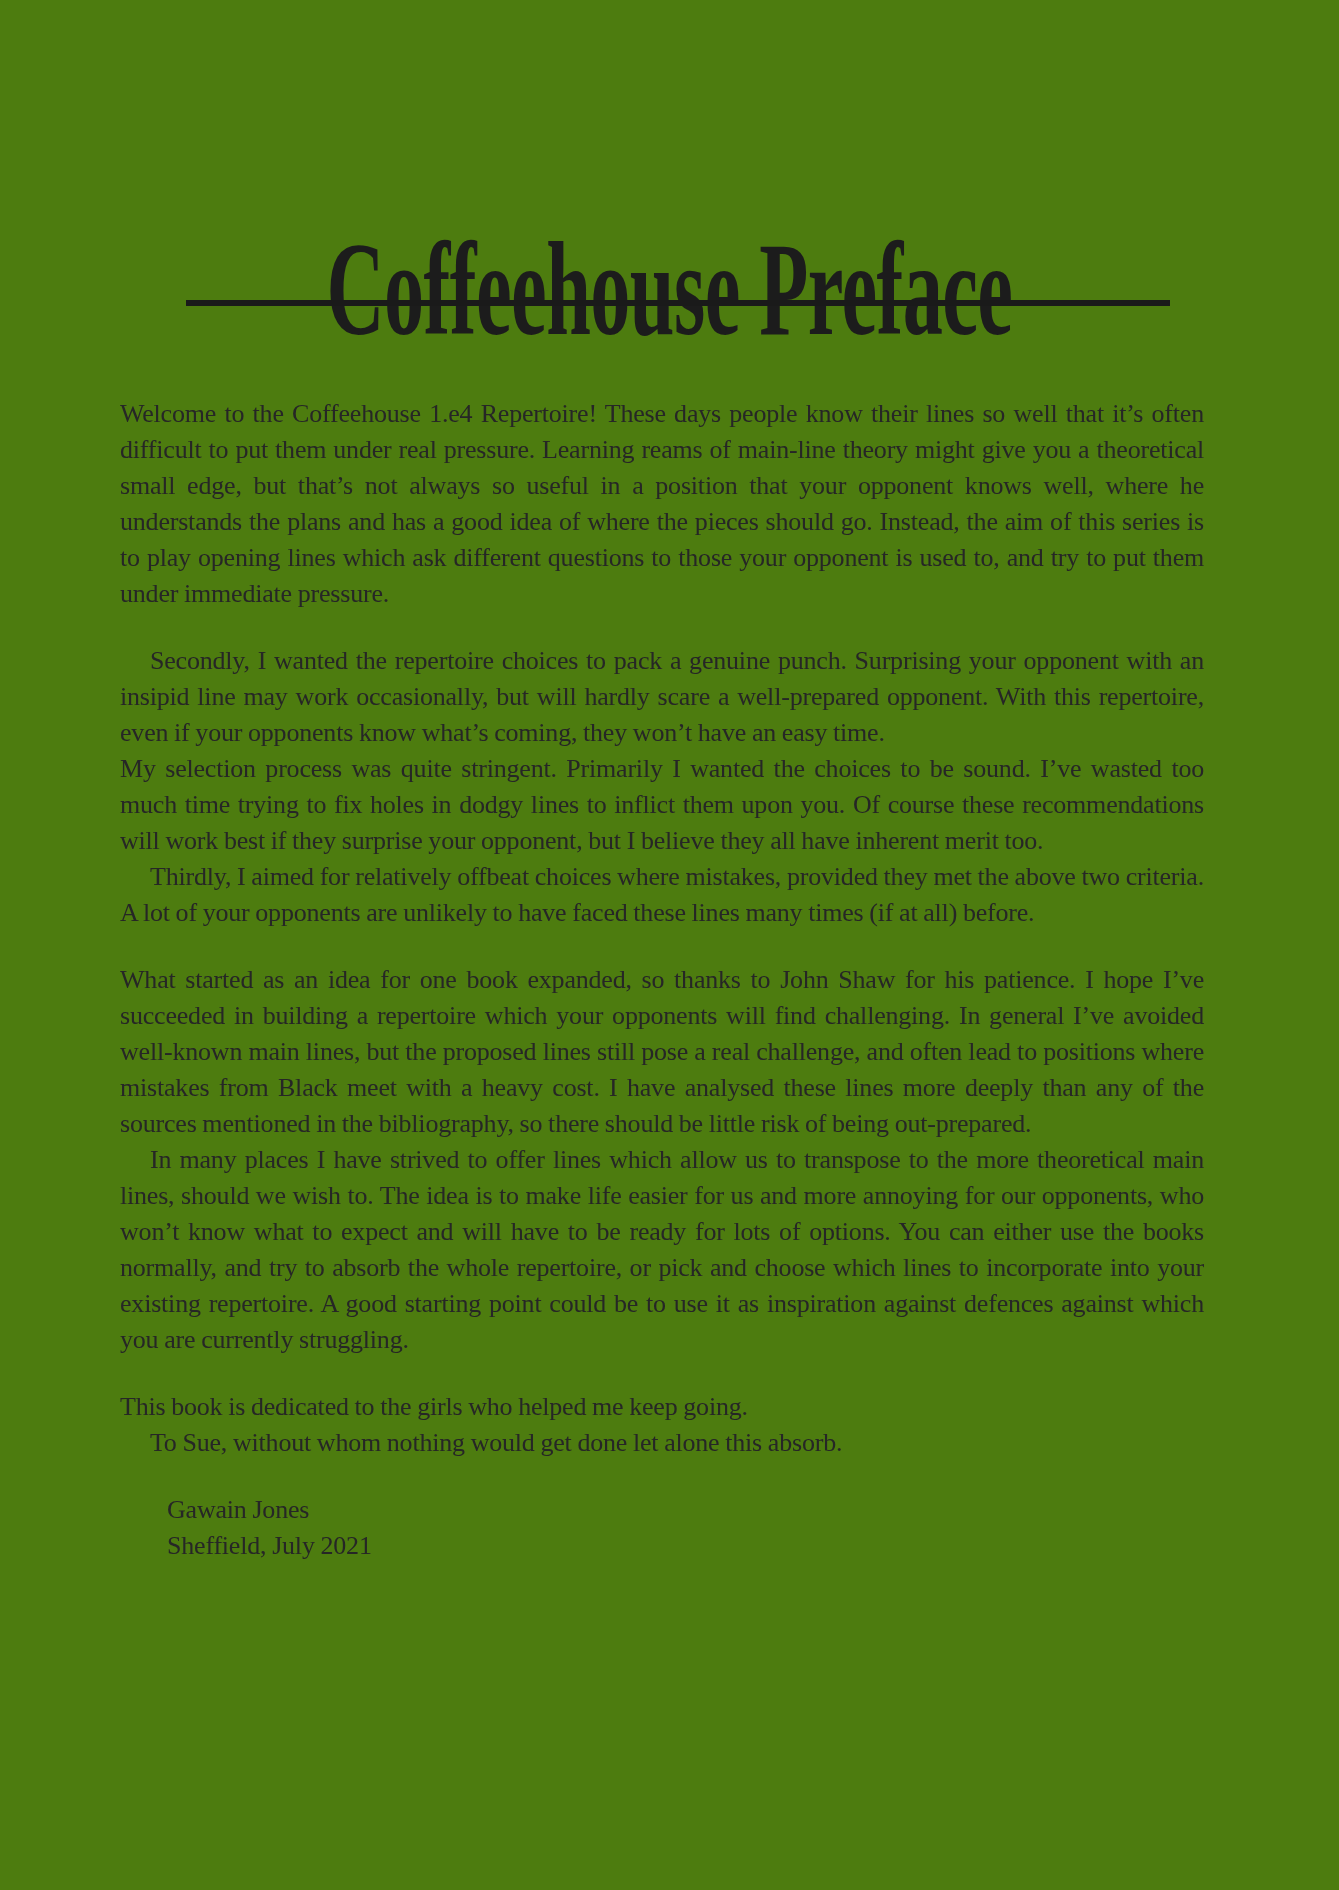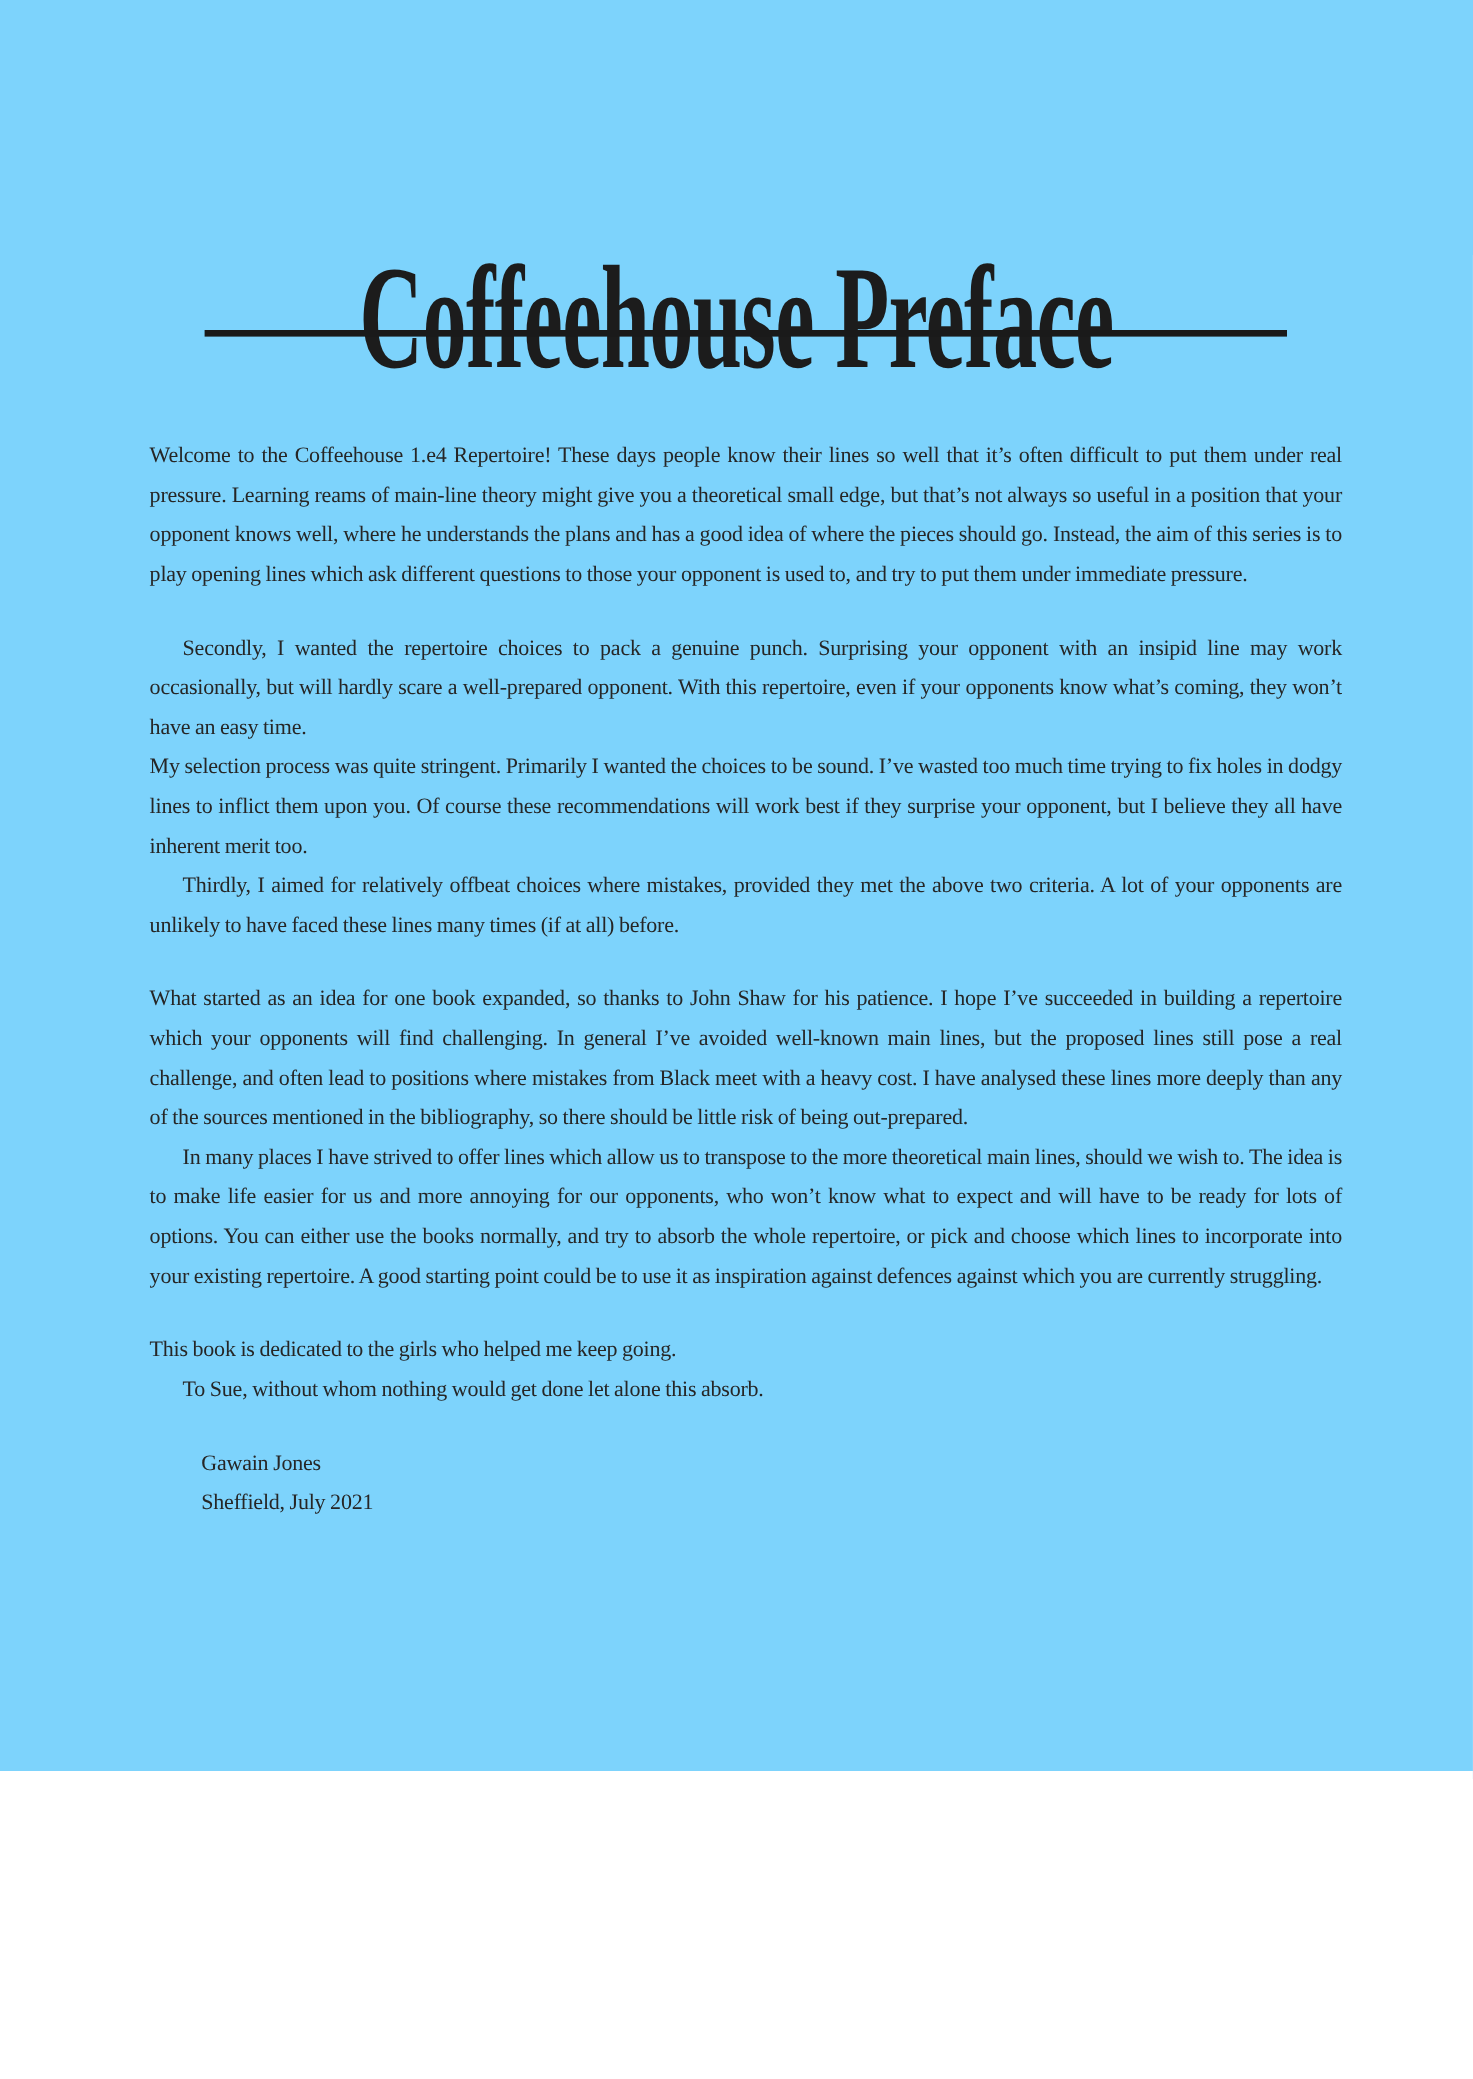--- a/index.html
+++ b/index.html
@@ -3,22 +3,22 @@
 <meta charset="utf-8">
 <style>
   html, body {
     margin: 0;
     padding: 0;
     background: #ffffff;
   }
   .page {
     position: relative;
     width: 1339px;
-    height: 1610px;
-    background: #7dd3fc;
+    height: 1890px;
+    background: #4d7c0f;
     overflow: hidden;
     font-family: "Liberation Serif", serif;
     color: #262626;
   }
   .page-title {
     position: absolute;
     top: 133px;
     left: 0;
     right: 0;
     text-align: center;
@@ -35,23 +35,23 @@
     position: absolute;
     top: 300px;
     left: 186px;
     width: 984px;
     height: 6px;
     background: #1a1a1a;
   }
   .body-text {
     position: absolute;
     top: 396px;
-    left: 136px;
+    left: 120px;
     width: 1084px;
-    font-size: 20px;
+    font-size: 26px;
     line-height: 36px;
     letter-spacing: -0.2px;
     word-spacing: -0.5px;
   }
   .group + .group {
     margin-top: 31px;
   }
   .para {
     margin: 0;
     text-align: justify;

